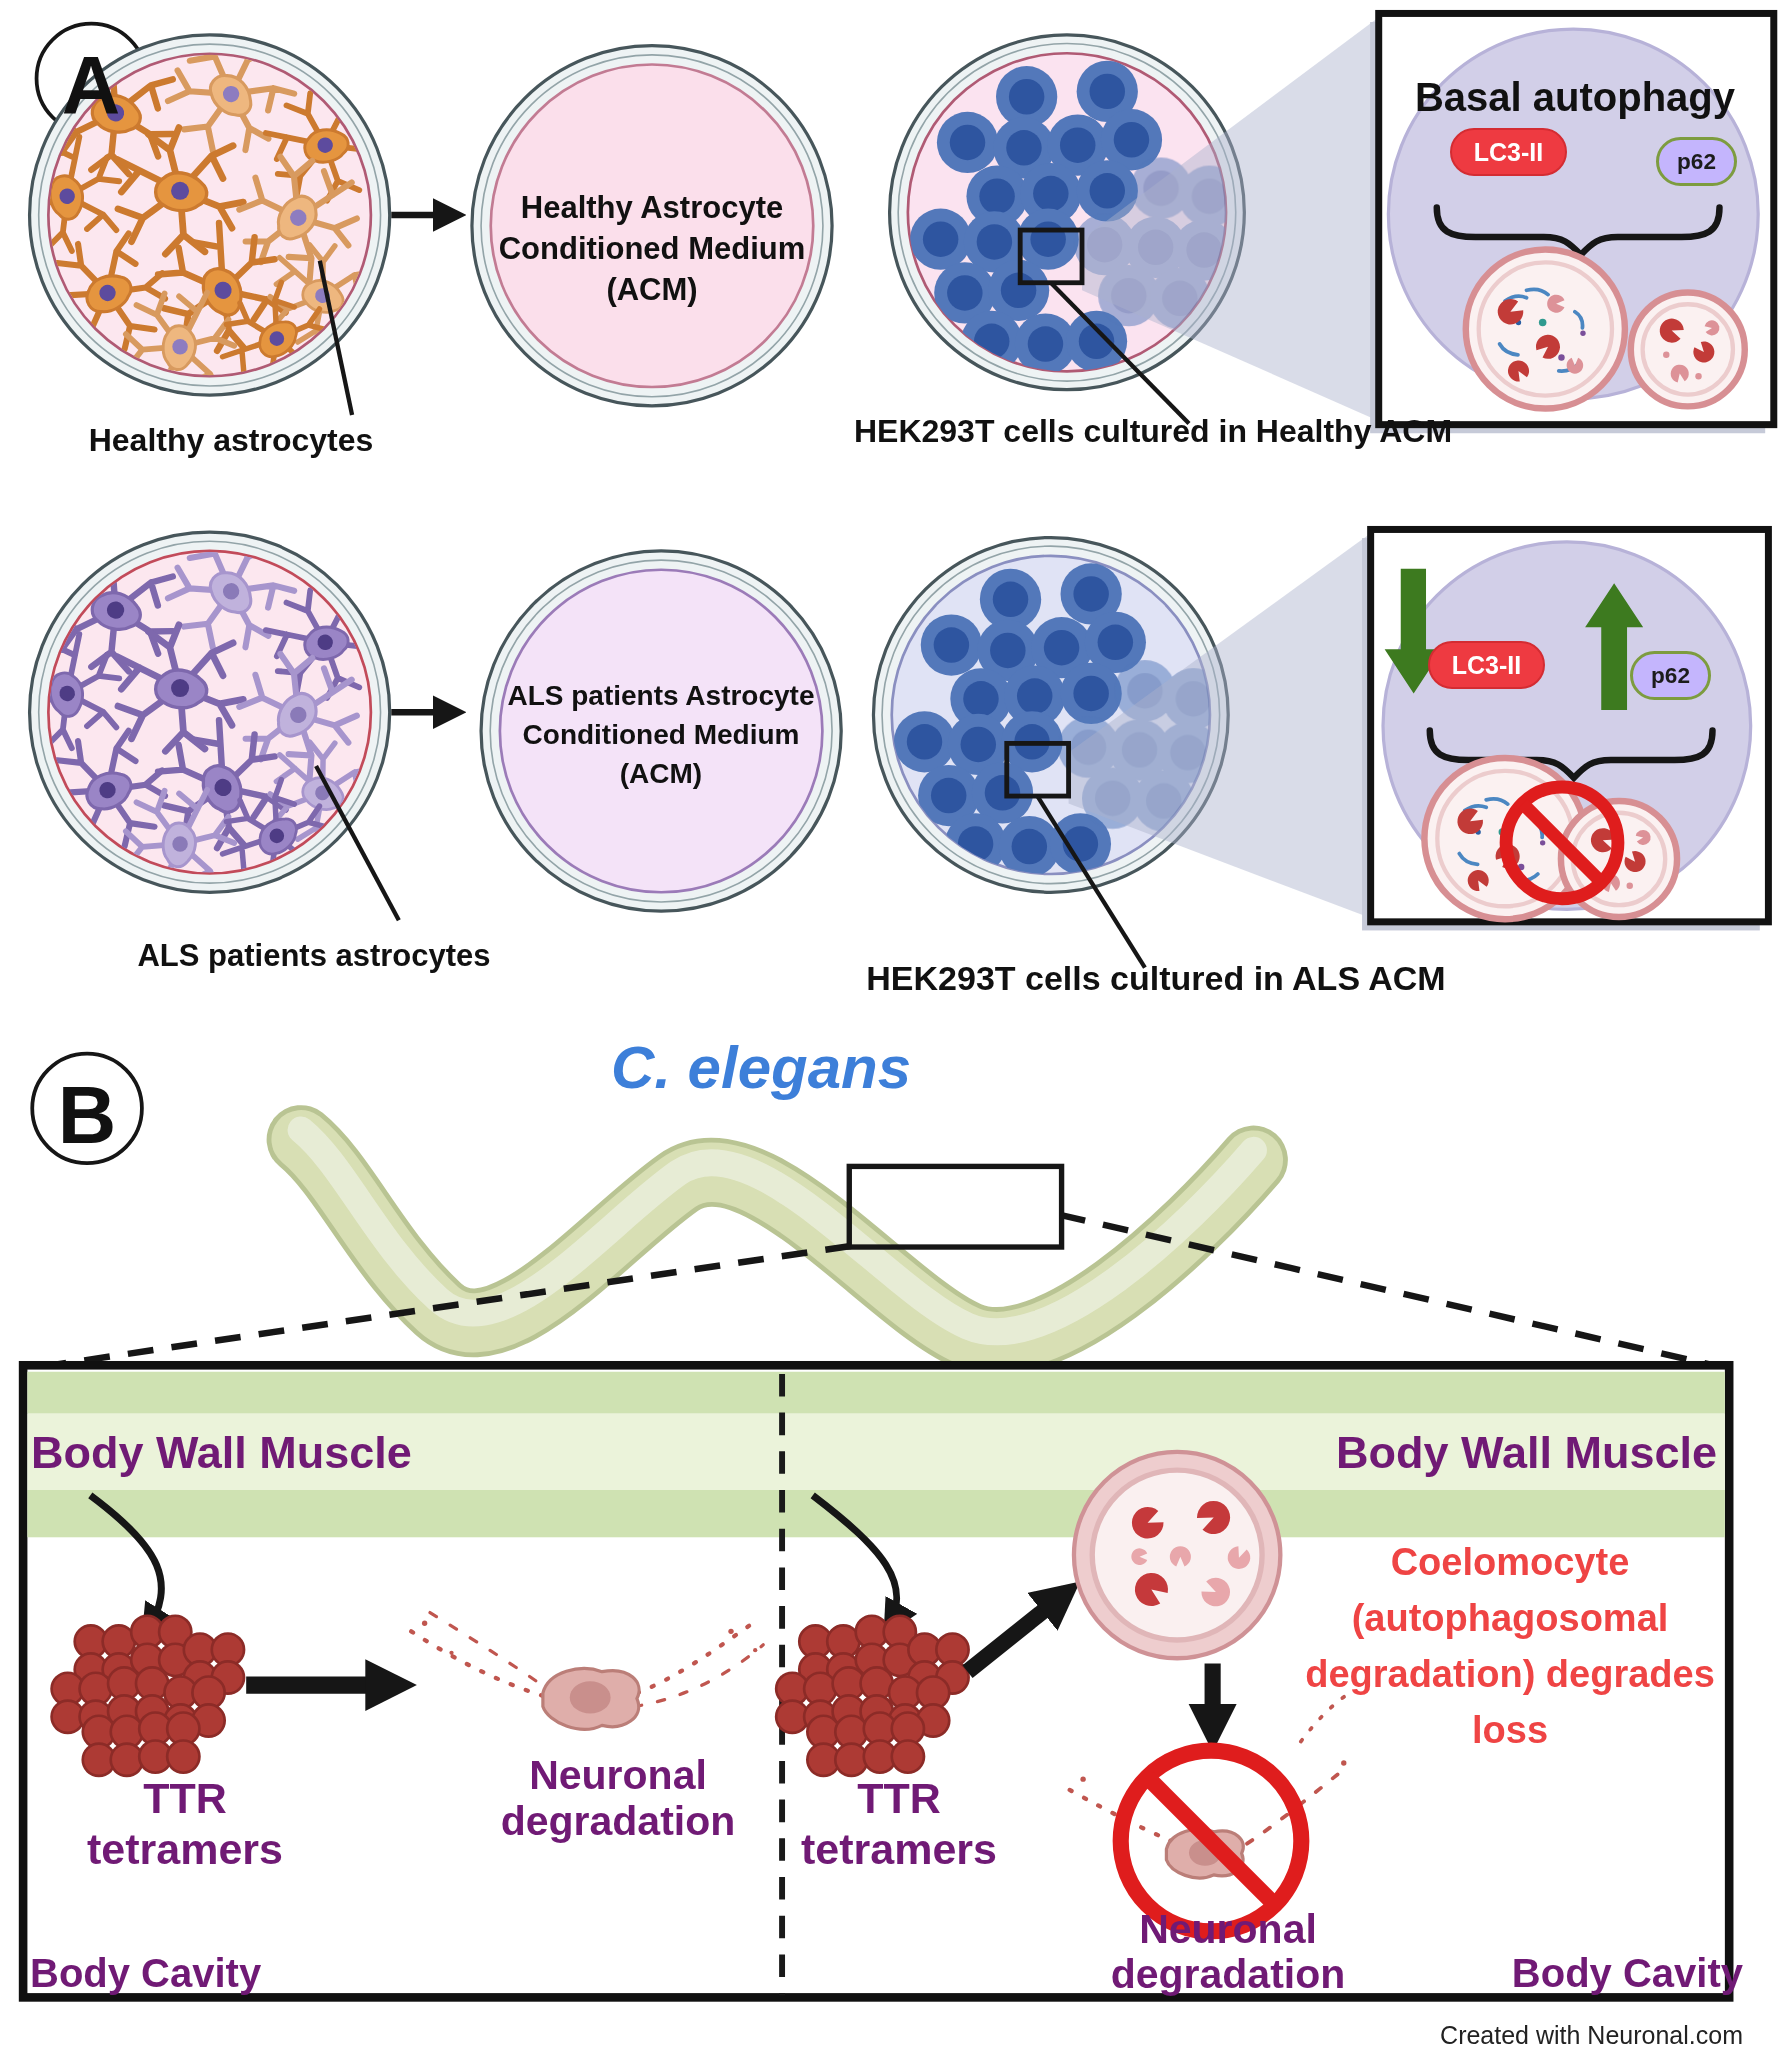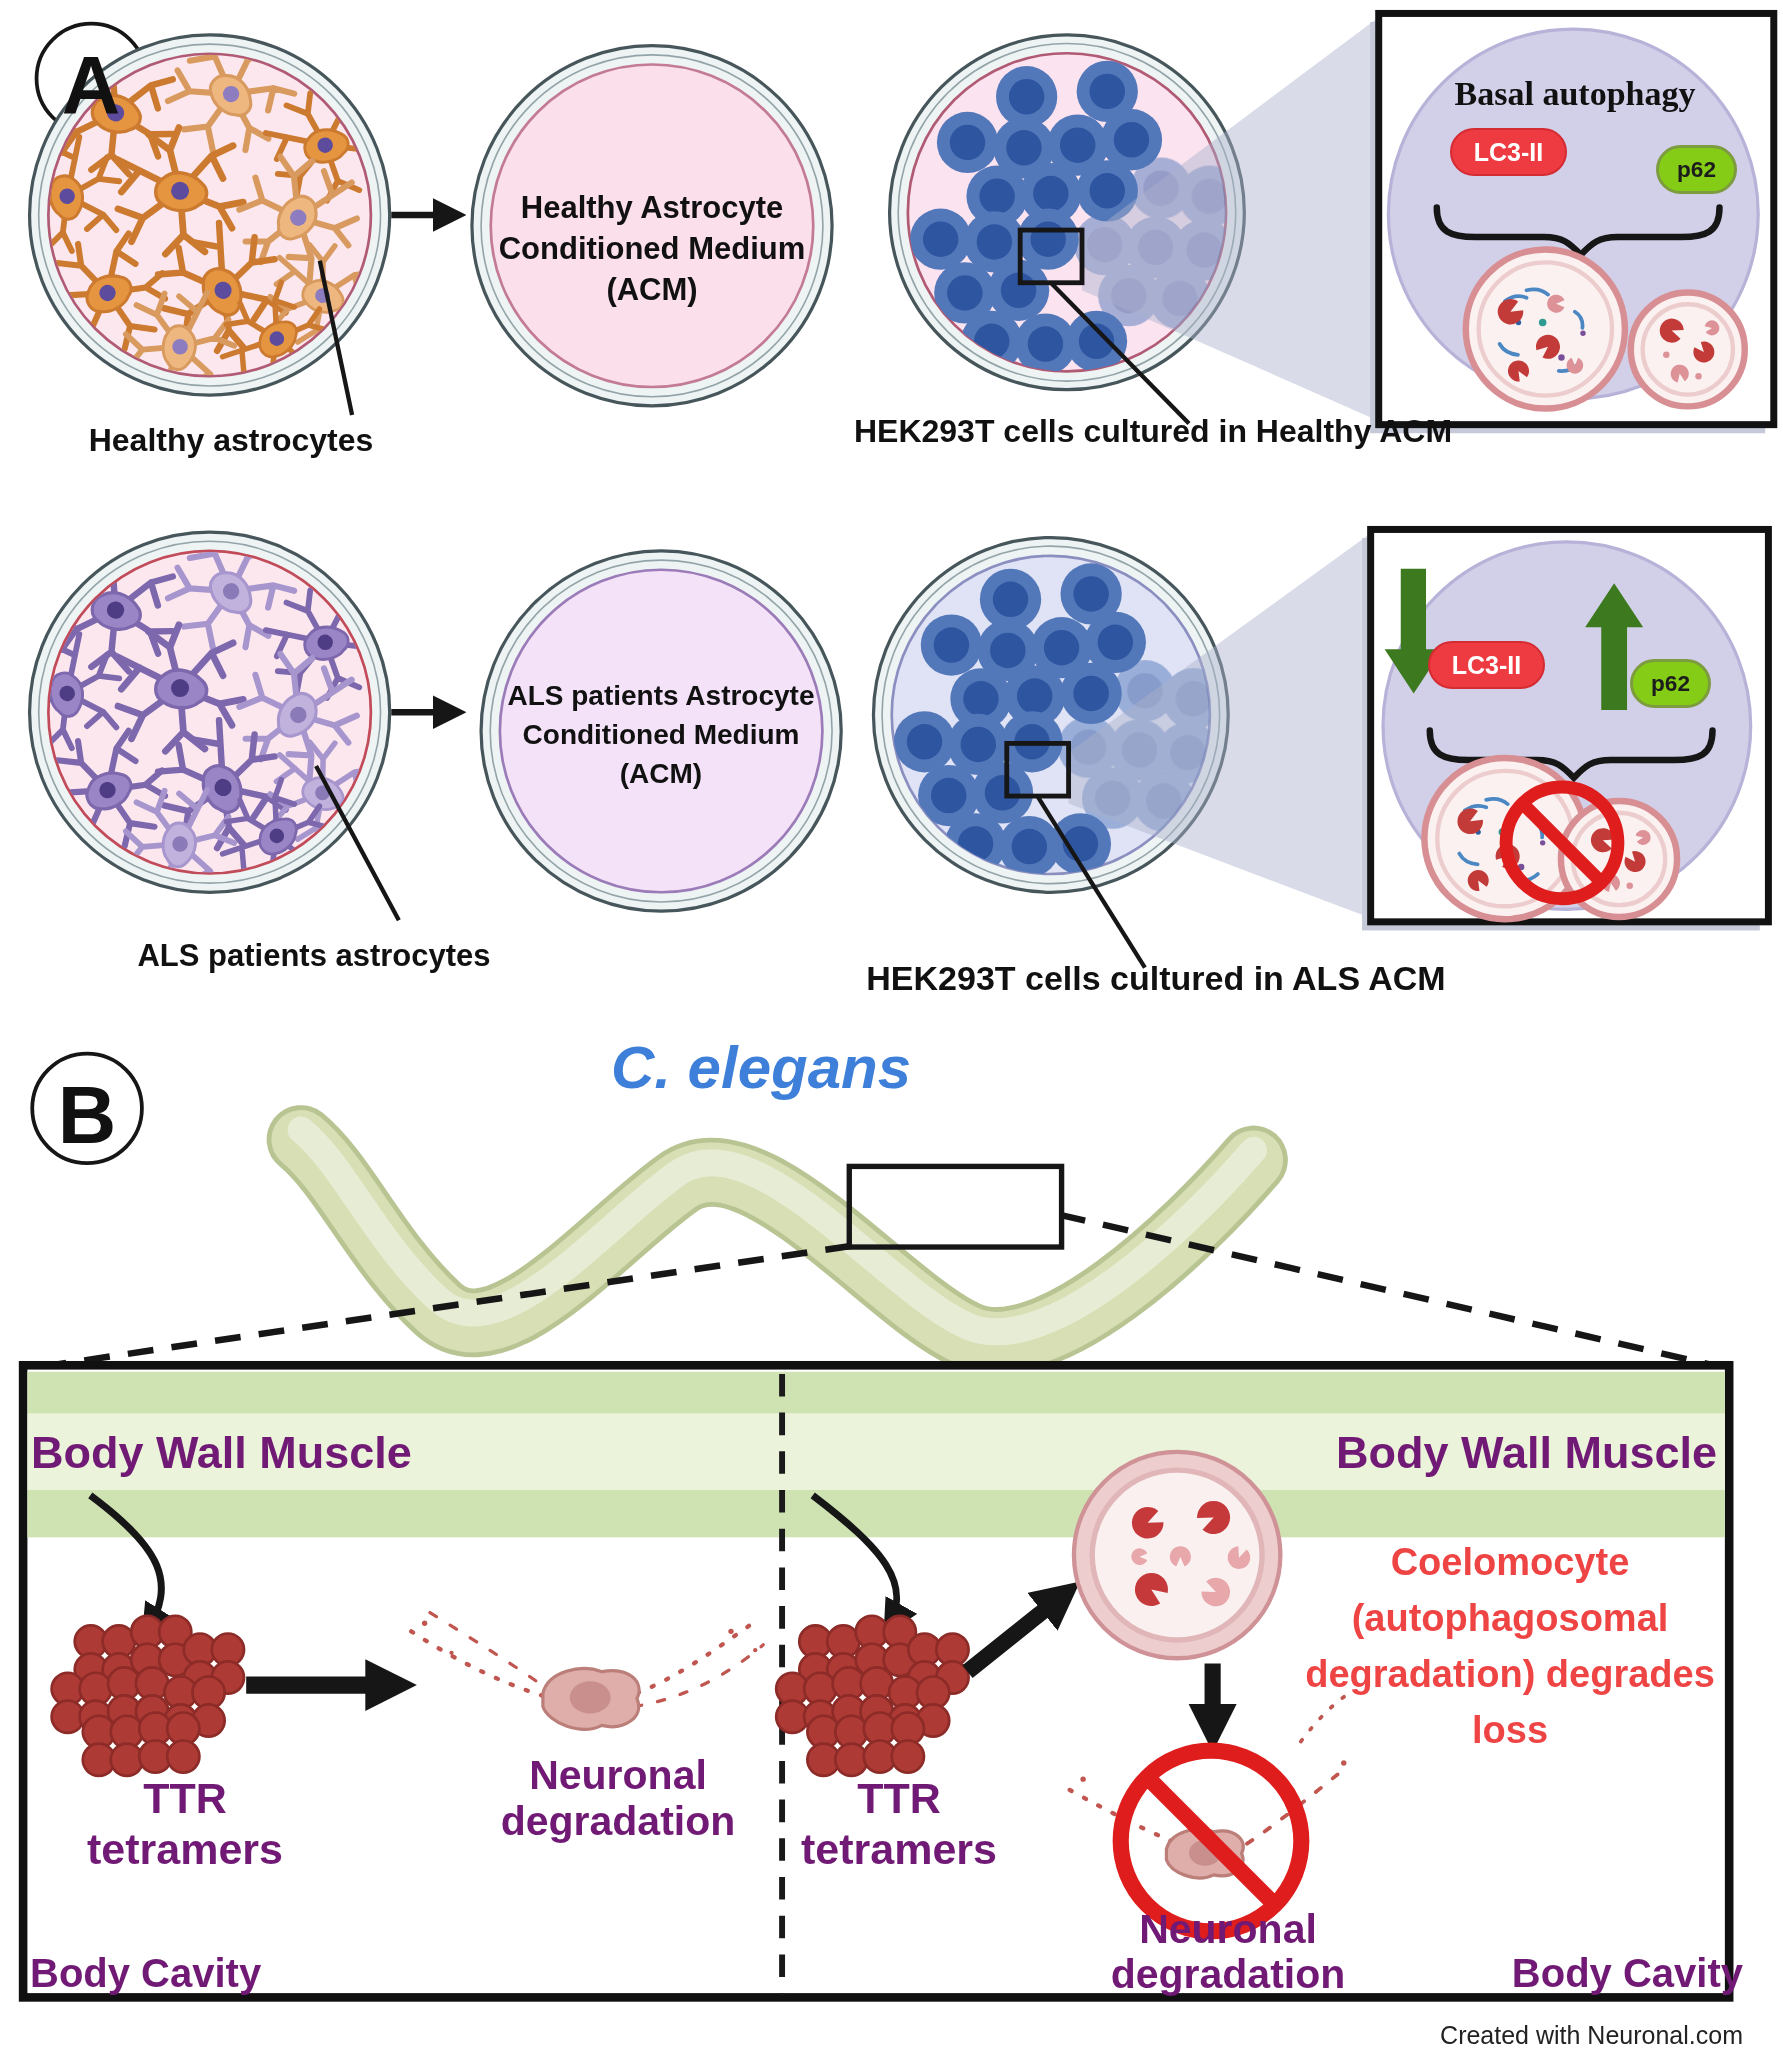--- a/index.html
+++ b/index.html
@@ -10,21 +10,21 @@
        transform:translateX(-50%);white-space:nowrap;line-height:1.18;}
   .txt.left{transform:none;text-align:left;}
   .txt.right{transform:none;text-align:right;}
   .txt.wrap{white-space:normal;}
   .mag{color:#701a75;}
   .grn{color:#ef4444;}
   .blu{color:#3d7fd9;font-style:italic;}
   .pill{position:absolute;z-index:2;display:flex;align-items:center;justify-content:center;
         font-weight:bold;border-radius:38px;}
   .pill.red{background:#ee3a41;color:#ffffff;border:2.1px solid #d42c32;}
-  .pill.green{background:#84cc16;color:#1c1c1c;border:3.2px solid #7d9c3f;margin-top:8px;}
+  .pill.green{background:#c4b5fd;color:#1c1c1c;border:3.2px solid #7d9c3f;}
 </style>
 </head>
 <body>
 
 <div id="canvas">
 
 <svg id="art" width="1784" height="2056" viewBox="0 0 3319 3825">
   <defs>
     <marker id="mh" viewBox="0 0 10 10" refX="7.5" refY="5" markerWidth="5.2" markerHeight="5.2" orient="auto-start-reverse">
       <path d="M0 0 L10 5 L0 10 Z" fill="#161616"></path>
@@ -373,21 +373,21 @@
 <div class="txt" style="left:231px;top:422px;font-size:32px;">Healthy astrocytes</div>
 
 <div class="txt" style="left:652px;top:187px;font-size:31px;line-height:41px;">
   <div>Healthy Astrocyte</div>
   <div>Conditioned Medium</div>
   <div>(ACM)</div>
 </div>
 
 <div class="txt" style="left:1136px;top:413px;font-size:32px;margin-left:17px;">HEK293T cells cultured in Healthy ACM</div>
 
-<div class="txt" style="left:1575px;top:74px;font-size:34px;font-family:Liberation Serif, serif;">Basal autophagy</div>
+<div class="txt" style="left:1575px;top:74px;font-size:40px;">Basal autophagy</div>
 
 <div class="pill red" style="left:1450px;top:128px;width:113px;height:44px;font-size:25px;">LC3-II</div>
 <div class="pill green" style="left:1656px;top:137px;width:75px;height:43px;font-size:22.6px;">p62</div>
 
 <div class="txt" style="left:314px;top:938px;font-size:31px;text-align:right;">ALS patients astrocytes</div>
 
 <div class="txt" style="left:661px;top:676px;font-size:28px;line-height:39px;">
   <div>ALS patients Astrocyte</div>
   <div>Conditioned Medium</div>
   <div>(ACM)</div>

